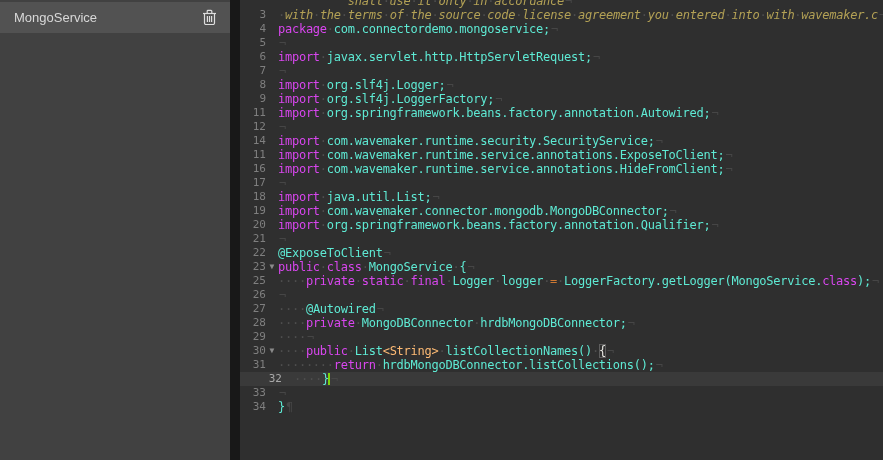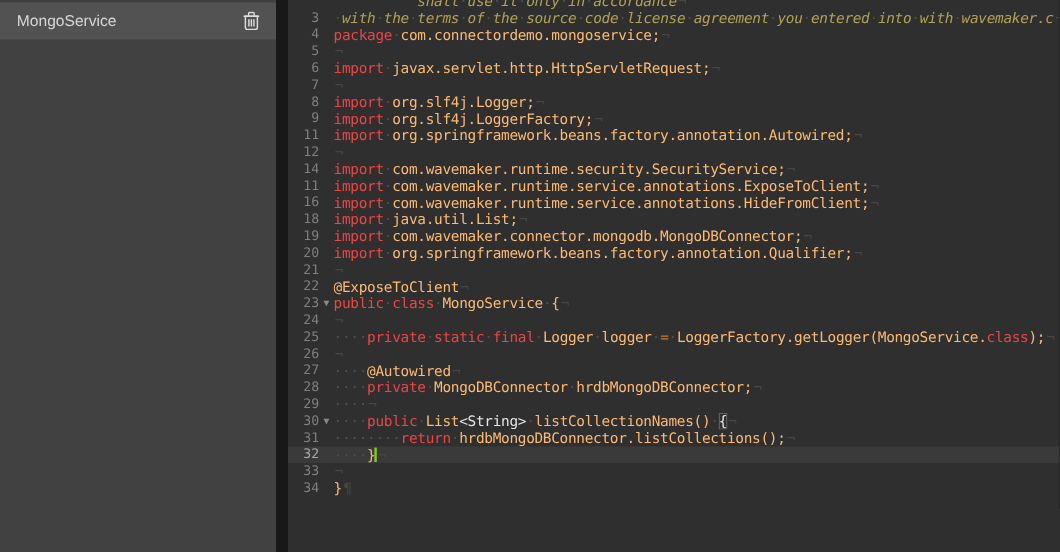--- a/index.html
+++ b/index.html
@@ -41,27 +41,27 @@
     font-family:"DejaVu Sans Mono","Liberation Mono",monospace;
     font-size:12px;letter-spacing:-0.25px;
   }
   .line.active{background:#3a3a3a;}
   .gutter{
     flex:0 0 38px;display:flex;color:#7f7f7f;
     font-size:11px;letter-spacing:0;
   }
   .gutter .lnum{display:inline-block;width:26px;text-align:right;}
   .gutter .fold{display:inline-block;width:12px;text-align:center;font-size:8px;color:#8a8a8a;cursor:pointer;}
-  .line.active .lnum{color:#a8a8a8;}
+  .line.active .lnum{color:#a8a8a8;padding-left:16px;}
   .code{flex:1;overflow:hidden;}
-  .tok-p{color:#fdba74;}
-  .tok-k{color:#ef4444;text-align:center;}
+  .tok-p{color:#5eead4;}
+  .tok-k{color:#d946ef;text-align:center;}
   .tok-o{color:#cc7833;}
   .tok-c{color:#b3a155;font-style:italic;}
-  .tok-r{color:#e5e5e5;}
+  .tok-r{color:#fdba74;}
   .tok-b{color:#e8e8e3;outline:1px solid #5e5e5e;outline-offset:-1px;}
   .ws{color:#4e4e4e;}
   .sp{color:transparent;}
   .eol{color:#464646;padding-left:1px;}
   .caret{
     display:inline-block;width:2px;height:12px;vertical-align:middle;
     background:#7ed30b;margin:-2px 0 0 -1px;
   }
 </style>
 </head>
@@ -95,27 +95,27 @@
       <div class="line"><div class="gutter"><span class="lnum">5</span><span class="fold"></span></div><div class="code"><span class="eol">¬</span></div></div>
       <div class="line"><div class="gutter"><span class="lnum">6</span><span class="fold"></span></div><div class="code"><span class="tok-k">import</span><span class="ws">·</span><span class="tok-p">javax.servlet.http.HttpServletRequest;</span><span class="eol">¬</span></div></div>
       <div class="line"><div class="gutter"><span class="lnum">7</span><span class="fold"></span></div><div class="code"><span class="eol">¬</span></div></div>
       <div class="line"><div class="gutter"><span class="lnum">8</span><span class="fold"></span></div><div class="code"><span class="tok-k">import</span><span class="ws">·</span><span class="tok-p">org.slf4j.Logger;</span><span class="eol">¬</span></div></div>
       <div class="line"><div class="gutter"><span class="lnum">9</span><span class="fold"></span></div><div class="code"><span class="tok-k">import</span><span class="ws">·</span><span class="tok-p">org.slf4j.LoggerFactory;</span><span class="eol">¬</span></div></div>
       <div class="line"><div class="gutter"><span class="lnum">11</span><span class="fold"></span></div><div class="code"><span class="tok-k">import</span><span class="ws">·</span><span class="tok-p">org.springframework.beans.factory.annotation.Autowired;</span><span class="eol">¬</span></div></div>
       <div class="line"><div class="gutter"><span class="lnum">12</span><span class="fold"></span></div><div class="code"><span class="eol">¬</span></div></div>
       <div class="line"><div class="gutter"><span class="lnum">14</span><span class="fold"></span></div><div class="code"><span class="tok-k">import</span><span class="ws">·</span><span class="tok-p">com.wavemaker.runtime.security.SecurityService;</span><span class="eol">¬</span></div></div>
       <div class="line"><div class="gutter"><span class="lnum">11</span><span class="fold"></span></div><div class="code"><span class="tok-k">import</span><span class="ws">·</span><span class="tok-p">com.wavemaker.runtime.service.annotations.ExposeToClient;</span><span class="eol">¬</span></div></div>
       <div class="line"><div class="gutter"><span class="lnum">16</span><span class="fold"></span></div><div class="code"><span class="tok-k">import</span><span class="ws">·</span><span class="tok-p">com.wavemaker.runtime.service.annotations.HideFromClient;</span><span class="eol">¬</span></div></div>
+      <div class="line"><div class="gutter"><span class="lnum">17</span><span class="fold"></span></div><div class="code"><span class="eol">¬</span></div></div>
       <div class="line"><div class="gutter"><span class="lnum">18</span><span class="fold"></span></div><div class="code"><span class="tok-k">import</span><span class="ws">·</span><span class="tok-p">java.util.List;</span><span class="eol">¬</span></div></div>
       <div class="line"><div class="gutter"><span class="lnum">19</span><span class="fold"></span></div><div class="code"><span class="tok-k">import</span><span class="ws">·</span><span class="tok-p">com.wavemaker.connector.mongodb.MongoDBConnector;</span><span class="eol">¬</span></div></div>
       <div class="line"><div class="gutter"><span class="lnum">20</span><span class="fold"></span></div><div class="code"><span class="tok-k">import</span><span class="ws">·</span><span class="tok-p">org.springframework.beans.factory.annotation.Qualifier;</span><span class="eol">¬</span></div></div>
       <div class="line"><div class="gutter"><span class="lnum">21</span><span class="fold"></span></div><div class="code"><span class="eol">¬</span></div></div>
       <div class="line"><div class="gutter"><span class="lnum">22</span><span class="fold"></span></div><div class="code"><span class="tok-p">@ExposeToClient</span><span class="eol">¬</span></div></div>
       <div class="line"><div class="gutter"><span class="lnum">23</span><span class="fold">▼</span></div><div class="code"><span class="tok-k">public</span><span class="ws">·</span><span class="tok-k">class</span><span class="ws">·</span><span class="tok-p">MongoService</span><span class="ws">·</span><span class="tok-p">{</span><span class="eol">¬</span></div></div>
-      <div class="line"><div class="gutter"><span class="lnum">24</span><span class="fold"></span></div><div class="code"><span class="eol">¬</span></div></div>
       <div class="line"><div class="gutter"><span class="lnum">25</span><span class="fold"></span></div><div class="code"><span class="ws">····</span><span class="tok-k">private</span><span class="ws">·</span><span class="tok-k">static</span><span class="ws">·</span><span class="tok-k">final</span><span class="ws">·</span><span class="tok-p">Logger</span><span class="ws">·</span><span class="tok-p">logger</span><span class="ws">·</span><span class="tok-o">=</span><span class="ws">·</span><span class="tok-p">LoggerFactory.getLogger(MongoService.</span><span class="tok-k">class</span><span class="tok-p">);</span><span class="eol">¬</span></div></div>
       <div class="line"><div class="gutter"><span class="lnum">26</span><span class="fold"></span></div><div class="code"><span class="eol">¬</span></div></div>
       <div class="line"><div class="gutter"><span class="lnum">27</span><span class="fold"></span></div><div class="code"><span class="ws">····</span><span class="tok-p">@Autowired</span><span class="eol">¬</span></div></div>
       <div class="line"><div class="gutter"><span class="lnum">28</span><span class="fold"></span></div><div class="code"><span class="ws">····</span><span class="tok-k">private</span><span class="ws">·</span><span class="tok-p">MongoDBConnector</span><span class="ws">·</span><span class="tok-p">hrdbMongoDBConnector;</span><span class="eol">¬</span></div></div>
       <div class="line"><div class="gutter"><span class="lnum">29</span><span class="fold"></span></div><div class="code"><span class="ws">····</span><span class="eol">¬</span></div></div>
       <div class="line"><div class="gutter"><span class="lnum">30</span><span class="fold">▼</span></div><div class="code"><span class="ws">····</span><span class="tok-k">public</span><span class="ws">·</span><span class="tok-p">List</span><span class="tok-r">&lt;String&gt;</span><span class="ws">·</span><span class="tok-p">listCollectionNames()</span><span class="ws">·</span><span class="tok-b">{</span><span class="eol">¬</span></div></div>
       <div class="line"><div class="gutter"><span class="lnum">31</span><span class="fold"></span></div><div class="code"><span class="ws">········</span><span class="tok-k">return</span><span class="ws">·</span><span class="tok-p">hrdbMongoDBConnector.listCollections();</span><span class="eol">¬</span></div></div>
       <div class="line active"><div class="gutter"><span class="lnum">32</span><span class="fold"></span></div><div class="code"><span class="ws">····</span><span class="tok-p">}</span><span class="caret"></span><span class="eol">¬</span></div></div>
       <div class="line"><div class="gutter"><span class="lnum">33</span><span class="fold"></span></div><div class="code"><span class="eol">¬</span></div></div>
       <div class="line"><div class="gutter"><span class="lnum">34</span><span class="fold"></span></div><div class="code"><span class="tok-p">}</span><span class="eol">¶</span></div></div>

